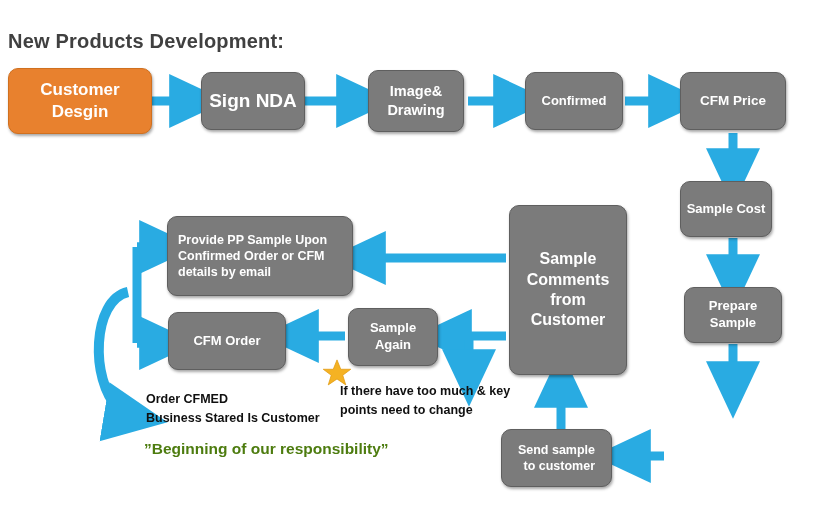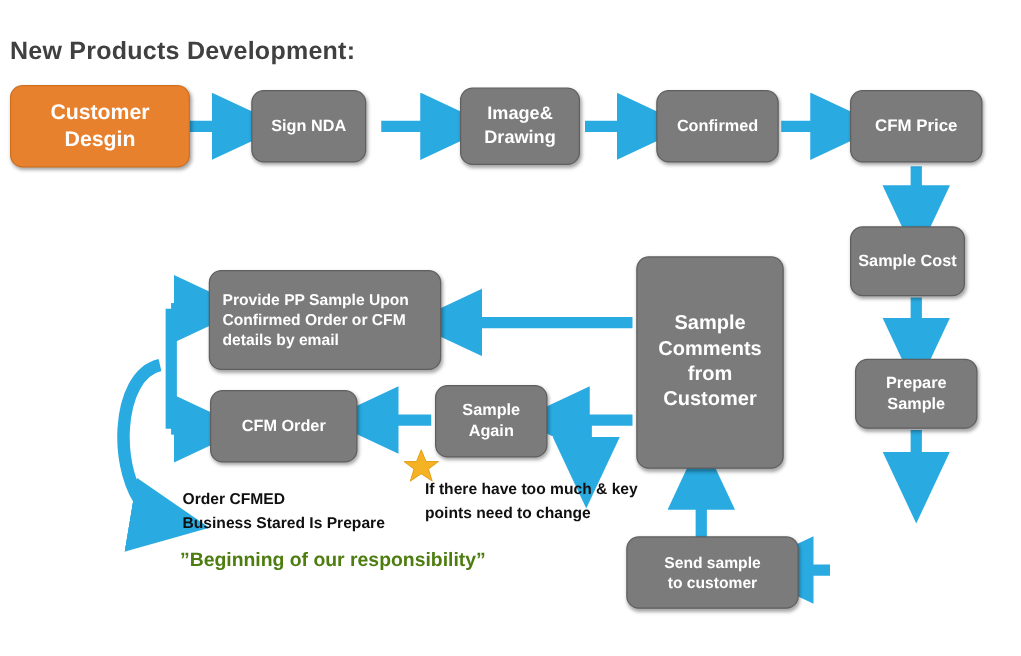--- a/index.html
+++ b/index.html
@@ -68,36 +68,36 @@
     <g fill="none" stroke="#29abe2" stroke-width="10" marker-end="url(#ah)">
       <path d="M128,292 C 92,300 90,380 118,408 C 124,414 130,416 136,417"></path>
     </g>
   </svg>
 
   <div class="lbl title" style="left:8px;top:30px;">New Products Development:</div>
 
   <div class="node orange" style="left: 8px; top: 68px; width: 144px; height: 66px; font-size: 17px; white-space: pre-line;">Customer
 Desgin</div>
 
-  <div class="node gray" style="left:201px;top:72px;width:92px;height:58px;font-size:13px;">Sign NDA</div>
+  <div class="node gray" style="left:201px;top:72px;width:104px;height:58px;font-size:19px;">Sign NDA</div>
 
   <div class="node gray" style="left: 368px; top: 70px; width: 96px; height: 62px; font-size: 14.5px; white-space: pre-line;">Image&amp;
 Drawing</div>
 
   <div class="node gray" style="left:525px;top:72px;width:98px;height:58px;font-size:13px;">Confirmed</div>
 
   <div class="node gray" style="left:680px;top:72px;width:106px;height:58px;font-size:13.5px;">CFM Price</div>
 
   <div class="node gray" style="left:680px;top:181px;width:92px;height:56px;font-size:13px;">Sample Cost</div>
 
   <div class="node gray" style="left: 684px; top: 287px; width: 98px; height: 56px; font-size: 13px; white-space: pre-line;">Prepare
 Sample</div>
 
 
-  <div class="node gray" style="left: 501px; top: 429px; width: 138px; height: 58px; font-size: 12.5px; white-space: pre-line;">Send sample
+  <div class="node gray" style="left: 501px; top: 429px; width: 111px; height: 58px; font-size: 12.5px; white-space: pre-line; text-align: right;">Send sample
 to customer</div>
 
   <div class="node gray" style="left: 509px; top: 205px; width: 118px; height: 170px; font-size: 16px; white-space: pre-line;">Sample
 Comments
 from
 Customer</div>
 
   <div class="node gray" style="left: 348px; top: 308px; width: 90px; height: 58px; font-size: 13px; white-space: pre-line;">Sample
 Again</div>
 
@@ -108,17 +108,17 @@
 details by email</div>
 
   <svg class="star" style="left:322px;top:358px;width:30px;height:30px;" viewBox="0 0 24 24">
     <polygon points="12,1.5 15,9 23,9 16.6,13.8 19,21.5 12,16.8 5,21.5 7.4,13.8 1,9 9,9" fill="#f5b223" stroke="#e09a10" stroke-width="0.6"></polygon>
   </svg>
 
   <div class="lbl note" style="left: 340px; top: 382px; white-space: pre-line;">If there have too much &amp; key
 points need to change</div>
 
   <div class="lbl note" style="left: 146px; top: 390px; white-space: pre-line;">Order CFMED
-Business Stared Is  Prepare</div>
+Business Stared Is  Customer</div>
 
   <div class="lbl quote" style="left:144px;top:440px;">”Beginning of our responsibility”</div>
 
 </div>
 
 </body></html>

